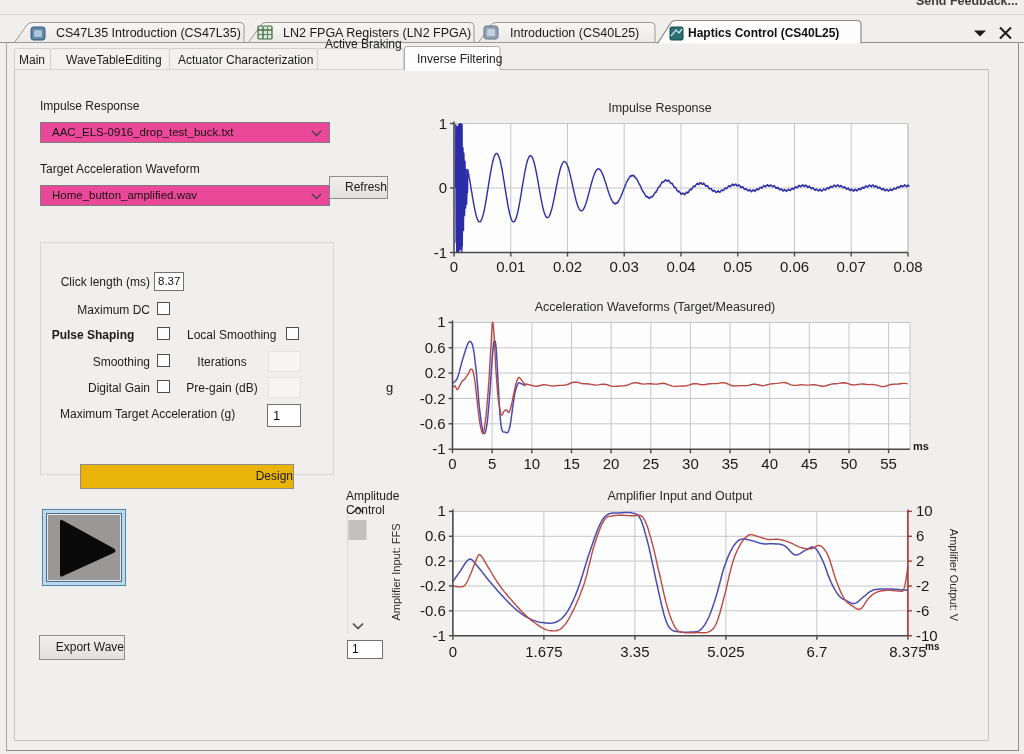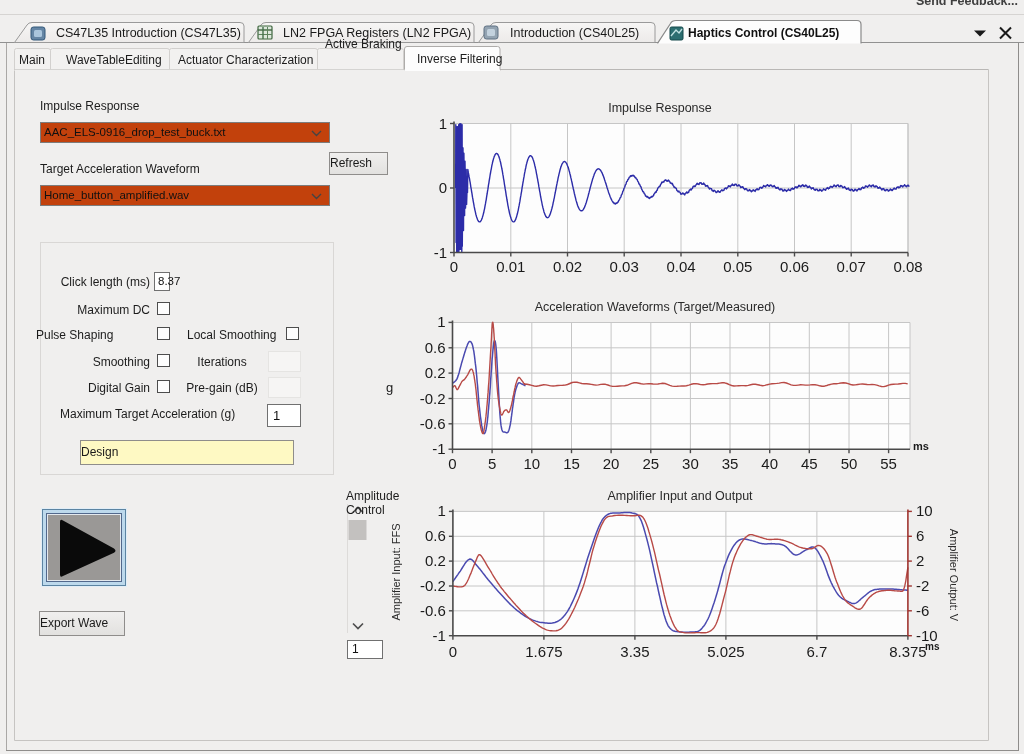--- a/index.html
+++ b/index.html
@@ -1,20 +1,20 @@
 <!DOCTYPE html>
 <html><head><meta charset="utf-8"><style>
 html,body{margin:0;padding:0;width:1024px;height:754px;overflow:hidden;background:#f0efee;
   font-family:"Liberation Sans",sans-serif;}
 #page{position:relative;width:1024px;height:754px;}
 .lbl{position:absolute;font-size:12px;color:#1c1c1c;white-space:nowrap;line-height:14px;}
 .btn{position:absolute;background:linear-gradient(#f0efee,#e2e1df);border:1px solid #8f8d8b;
-  font-size:12px;color:#1a1a1a;text-align:left;box-sizing:border-box;}
-.combo{position:absolute;background:#c2410c;border:1px solid #7c7c7c;box-sizing:border-box;
-  font-size:11.5px;color:#111;padding-left:3px;}
+  font-size:12px;color:#1a1a1a;text-align:right;box-sizing:border-box;margin-top:24px;}
+.combo{position:absolute;background:#ec4899;border:1px solid #7c7c7c;box-sizing:border-box;
+  font-size:11.5px;color:#111;padding-left:11px;}
 .tbx{position:absolute;background:#fff;border:1px solid #707070;box-sizing:border-box;
   font-size:12px;color:#111;}
 .dbx{position:absolute;background:#f6f5f4;border:1px solid #e5e4e2;box-sizing:border-box;}
 .cbx{position:absolute;width:13px;height:13px;background:#fdfdfd;border:1px solid #4d4d4d;box-sizing:border-box;}
 .vtx{position:absolute;font-size:11px;color:#2a2a2a;white-space:nowrap;}
 </style></head>
 <body>
 <div id="page">
 <svg width="1024" height="754" viewBox="0 0 1024 754" style="position:absolute;left:0;top:0">
 <defs>
@@ -246,38 +246,38 @@
       </svg></div>
 <div class="lbl" style="left:40px;top:162px;">Target Acceleration Waveform</div>
 <div class="btn" style="left:329px;top:152px;width:59px;height:23px;line-height:21px;">Refresh</div>
 <div class="combo" style="left:40px;top:185px;width:290px;height:21px;line-height:19px;">Home_button_amplified.wav
   <svg width="11" height="7" style="position:absolute;right:7px;top:7px">
         <path d="M1 1 L5.5 5.5 L10 1" stroke="#444" stroke-width="1.4" fill="none"></path>
       </svg></div>
 
 <div style="position:absolute;left:40px;top:242px;width:294px;height:233px;border:1px solid #d9d7d5;box-sizing:border-box;"></div>
 <div class="lbl" style="left:56px;top:275px;width:94px;text-align:right;">Click length (ms)</div>
-<div class="tbx" style="left:154px;top:272px;width:16px;height:19px;line-height:17px;padding-left:3px;font-size:11.5px;">8.37</div>
+<div class="tbx" style="left:154px;top:272px;width:30px;height:19px;line-height:17px;padding-left:3px;font-size:11.5px;">8.37</div>
 <div class="lbl" style="left:56px;top:303px;width:94px;text-align:right;">Maximum DC</div>
 <div class="cbx" style="left:157px;top:302px;"></div>
-<div class="lbl" style="left:36px;top:328px;width:114px;text-align:left;">Pulse Shaping</div>
+<div class="lbl" style="left:36px;top:328px;width:114px;text-align:center;font-weight:bold;">Pulse Shaping</div>
 <div class="cbx" style="left:157px;top:327px;"></div>
 <div class="lbl" style="left:187px;top:328px;">Local Smoothing</div>
 <div class="cbx" style="left:286px;top:327px;"></div>
 <div class="lbl" style="left:36px;top:355px;width:114px;text-align:right;">Smoothing</div>
 <div class="cbx" style="left:157px;top:354px;"></div>
 <div class="lbl" style="left:162px;top:355px;width:120px;text-align:center;">Iterations</div>
 <div class="dbx" style="left:268px;top:351px;width:33px;height:21px;"></div>
 <div class="lbl" style="left:36px;top:381px;width:114px;text-align:right;">Digital Gain</div>
 <div class="cbx" style="left:157px;top:380px;"></div>
 <div class="lbl" style="left:162px;top:381px;width:120px;text-align:center;">Pre-gain (dB)</div>
 <div class="dbx" style="left:268px;top:377px;width:33px;height:21px;"></div>
 <div class="lbl" style="left:60px;top:407px;width:194px;text-align:left;">Maximum Target Acceleration (g)</div>
 <div class="tbx" style="left:267px;top:404px;width:34px;height:23px;line-height:21px;padding-left:5px;font-size:13px;">1</div>
-<div class="btn" style="left:80px;top:440px;width:214px;height:25px;line-height:23px;background:#fef9c3;">Design</div>
+<div class="btn" style="left:80px;top:440px;width:214px;height:25px;line-height:23px;background:#eab308;">Design</div>
 
 <div style="position:absolute;left:41px;top:508px;width:86px;height:79px;box-sizing:border-box;background:#e2eef7;">
  <div style="position:absolute;left:1px;top:1px;right:1px;bottom:1px;border:1px solid #5b84a2;">
   <div style="position:absolute;left:0;top:0;right:0;bottom:0;border:3px solid #bdd9ec;">
    <div style="position:absolute;left:0;top:0;right:0;bottom:0;border:1px solid #52688c;">
     <div style="position:absolute;left:0;top:0;right:0;bottom:0;border:1px solid #e4e9ee;background:#9a9896;">
      <svg width="72" height="65" style="position:absolute;left:0;top:0">
                 <path d="M12 7 Q12 3.5 15 5.5 L66 33.5 Q69 35.8 66 37.8 L15 61 Q12 63 12 59.5 Z" fill="#0a0a0a"></path>
               </svg>
     </div>

